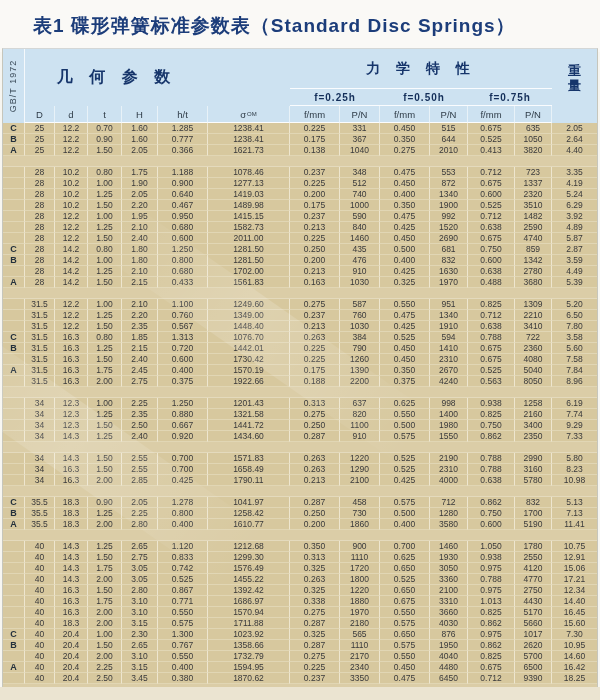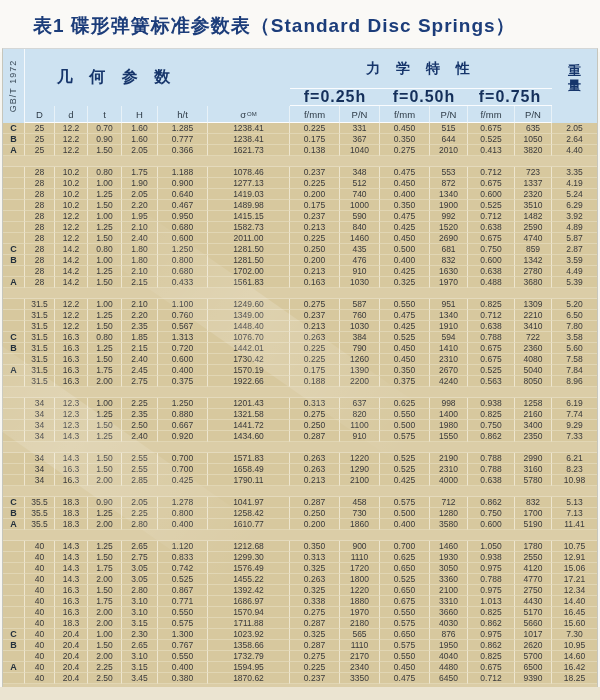--- a/index.html
+++ b/index.html
@@ -18,21 +18,21 @@
        grid-template-rows:40px 17px 17px;
        background:#cde2f1;}
   #hdr > div{display:flex;align-items:center;justify-content:center;box-sizing:border-box;}
   .h-gbt{grid-column:1;grid-row:1/4;border-right:1px solid rgba(255,255,255,.8);}
   .h-gbt span{transform:rotate(-90deg);white-space:nowrap;font-size:9px;letter-spacing:1px;color:#3a4a58;}
   .h-geo{grid-column:2/7;grid-row:1/3;color:#16356b;font-weight:bold;font-size:16px;letter-spacing:6px;}
   .h-stress{grid-column:7;grid-row:1/3;color:#16356b;font-weight:bold;font-size:14px;letter-spacing:4px;}
   .h-mech{grid-column:8/14;grid-row:1;color:#16356b;font-weight:bold;font-size:14px;letter-spacing:6px;
           border-bottom:1px solid rgba(255,255,255,.9);}
   .h-weight{grid-column:14;grid-row:1/3;flex-direction:column;color:#16356b;font-weight:bold;font-size:13px;line-height:15px;}
-  .h-f{grid-row:2;color:#142f5a;font-weight:bold;font-size:16px;letter-spacing:1px;
+  .h-f{grid-row:2;color:#142f5a;font-weight:bold;font-size:10px;letter-spacing:1px;
        border-bottom:1px solid rgba(255,255,255,.9);}
   .h-f1{grid-column:8/10;} .h-f2{grid-column:10/12;} .h-f3{grid-column:12/14;}
   .hc{grid-row:3;font-size:9.5px;color:#2e3b47;border-right:1px solid rgba(255,255,255,.55);
       border-bottom:1px solid rgba(255,255,255,.95);}
   .hc:last-child{border-right:none;margin-top:24px;}
   .g2{grid-column:2}.g3{grid-column:3}.g4{grid-column:4}.g5{grid-column:5}.g6{grid-column:6}
   .g7{grid-column:7}.g8{grid-column:8}.g9{grid-column:9}.g10{grid-column:10}.g11{grid-column:11}
   .g12{grid-column:12}.g13{grid-column:13}.g14{grid-column:14}
   .hc sub{font-size:6px;margin-left:1px;}
 
@@ -527,21 +527,21 @@
           <div class="cell c3">1.50</div>
           <div class="cell c4">2.55</div>
           <div class="cell c5">0.700</div>
           <div class="cell c6">1571.83</div>
           <div class="cell c7">0.263</div>
           <div class="cell c8">1220</div>
           <div class="cell c9">0.525</div>
           <div class="cell c10">2190</div>
           <div class="cell c11">0.788</div>
           <div class="cell c12">2990</div>
-          <div class="cell c13">6.21</div>
+          <div class="cell c13">5.80</div>
         </div>
         <div class="row">
           <div class="cell c0"></div>
           <div class="cell c1">34</div>
           <div class="cell c2">16.3</div>
           <div class="cell c3">1.50</div>
           <div class="cell c4">2.55</div>
           <div class="cell c5">0.700</div>
           <div class="cell c6">1658.49</div>
           <div class="cell c7">0.263</div>

